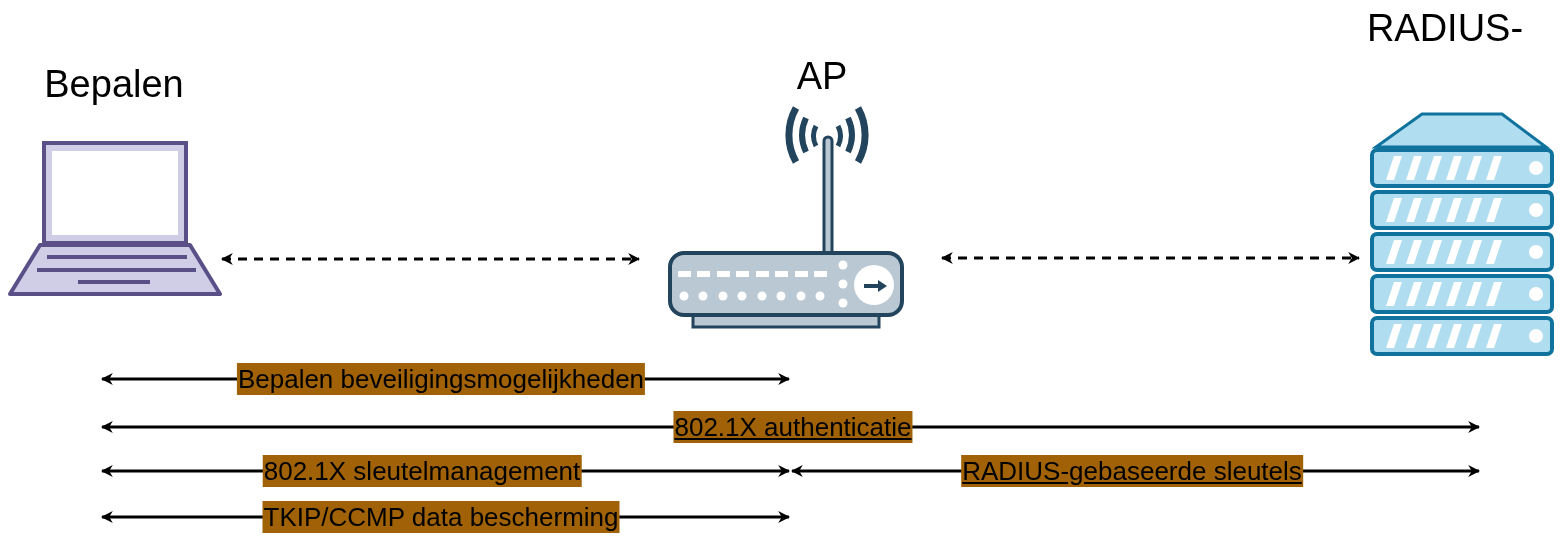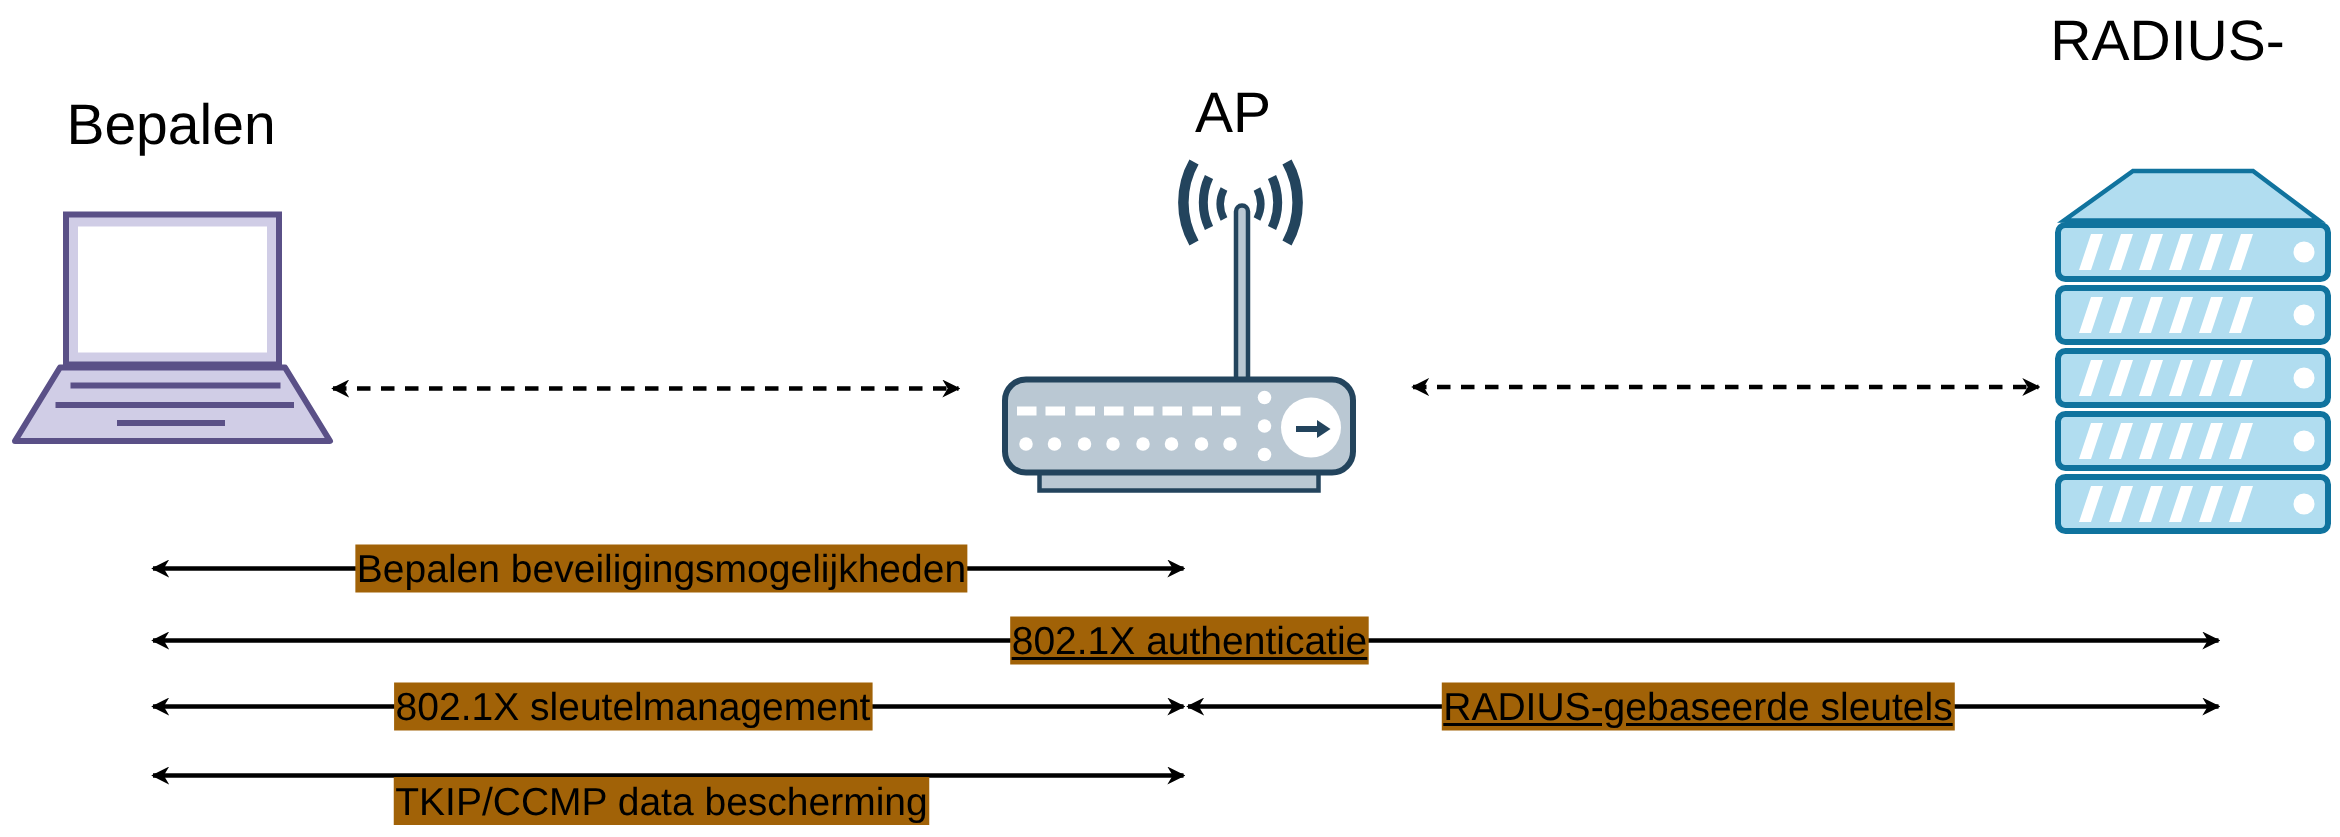--- a/index.html
+++ b/index.html
@@ -123,13 +123,13 @@
   <line x1="102" y1="427" x2="1479" y2="427" stroke="#000" stroke-width="3" marker-start="url(#ah)" marker-end="url(#ah)"></line>
   <line x1="102" y1="471" x2="789" y2="471" stroke="#000" stroke-width="3" marker-start="url(#ah)" marker-end="url(#ah)"></line>
   <line x1="792" y1="471" x2="1479" y2="471" stroke="#000" stroke-width="3" marker-start="url(#ah)" marker-end="url(#ah)"></line>
   <line x1="102" y1="517" x2="789" y2="517" stroke="#000" stroke-width="3" marker-start="url(#ah)" marker-end="url(#ah)"></line>
 </svg>
 
 <div class="arrow-label" style="left:441px; top:379px;">Bepalen beveiligingsmogelijkheden</div>
 <div class="arrow-label" style="left:793px; top:427px;text-decoration:underline;">802.1X authenticatie</div>
 <div class="arrow-label" style="left:422px; top:471px;">802.1X sleutelmanagement</div>
 <div class="arrow-label" style="left:1132px; top:471px;text-decoration:underline;">RADIUS-gebaseerde sleutels</div>
-<div class="arrow-label" style="left:441px; top:517px;margin-top:17px;">TKIP/CCMP data bescherming</div>
+<div class="arrow-label" style="left:441px; top:517px;">TKIP/CCMP data bescherming</div>
 
 </body></html>

